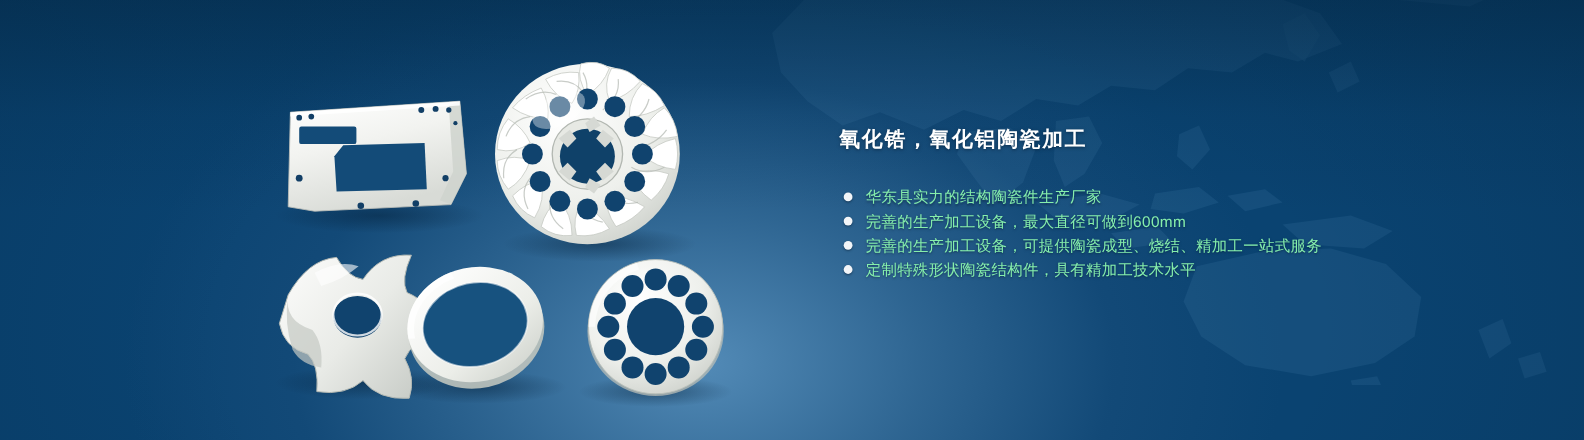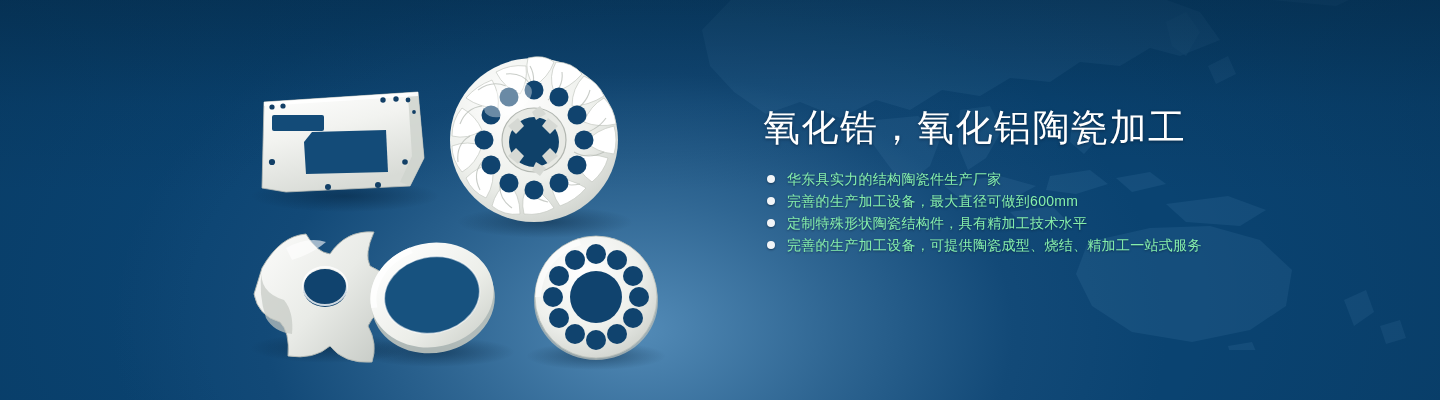--- a/index.html
+++ b/index.html
@@ -72,25 +72,25 @@
   .products svg { display:block; width:100%; height:100%; }
 
   
   .copy {
     position: absolute;
     left: 763px;
     top: 108px;
     width: 620px;
   }
   .headline {
-    font-size: 37px;
+    font-size: 19px;
     line-height: 40px;
     color: #ffffff;
     letter-spacing: 1.5px;
-    font-weight: 400;
+    font-weight: 700;
     text-shadow: 0 1px 3px rgba(0,20,40,0.55);
     margin: 0 0 20px 0;
     white-space: nowrap;
   }
   .bullets {
     list-style: none;
     margin: 0;
     padding: 0;
   }
   .bullet {
@@ -339,22 +339,22 @@
       <li class="bullet">
         <span class="dot"></span>
         <span class="btext">华东具实力的结构陶瓷件生产厂家</span>
       </li>
       <li class="bullet">
         <span class="dot"></span>
         <span class="btext">完善的生产加工设备，最大直径可做到600mm</span>
       </li>
       <li class="bullet">
         <span class="dot"></span>
-        <span class="btext">定制特殊形状陶瓷结构件，具有精加工技术水平</span>
+        <span class="btext">完善的生产加工设备，可提供陶瓷成型、烧结、精加工一站式服务</span>
       </li>
       <li class="bullet">
         <span class="dot"></span>
-        <span class="btext">完善的生产加工设备，可提供陶瓷成型、烧结、精加工一站式服务</span>
+        <span class="btext">定制特殊形状陶瓷结构件，具有精加工技术水平</span>
       </li>
     </ul>
   </div>
 
 </div>
 
 </body></html>

